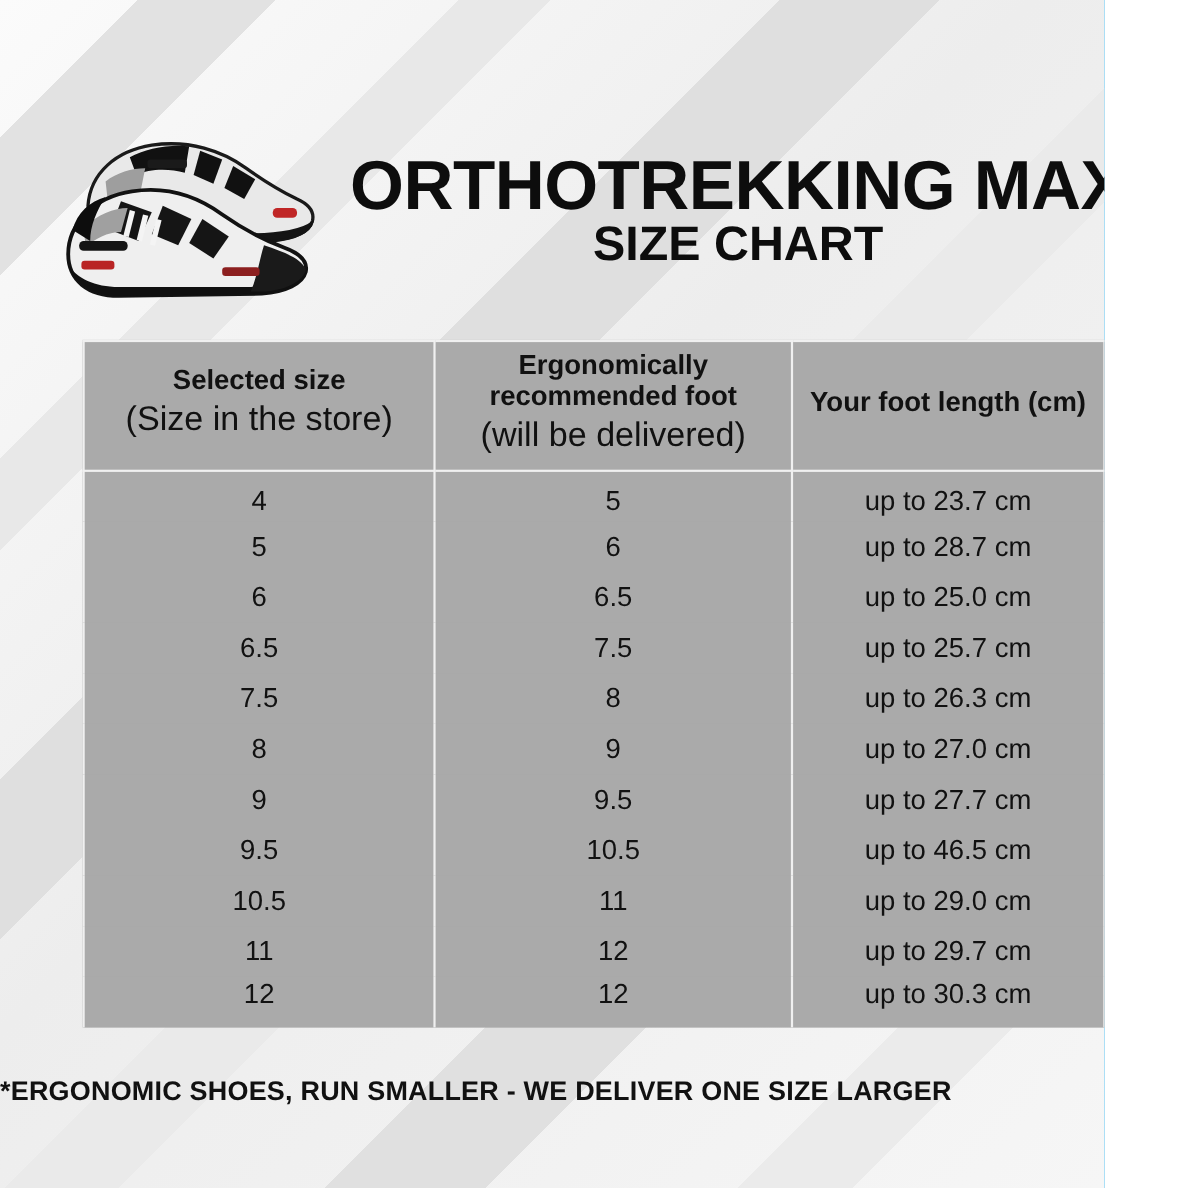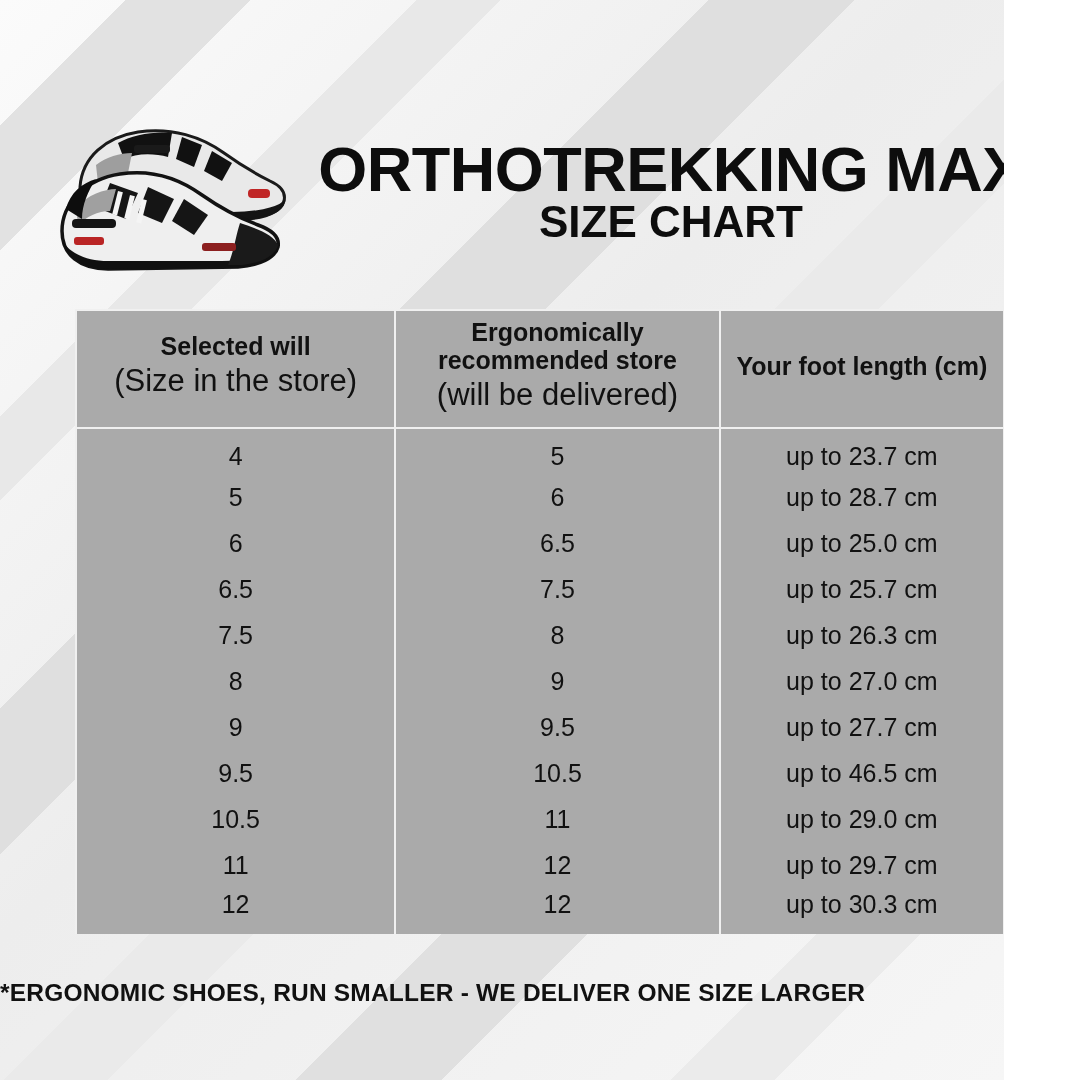--- a/index.html
+++ b/index.html
@@ -200,25 +200,25 @@
       <div class="title-line">ORTHOTREKKING MAX</div>
       <div class="title-line second">SIZE CHART</div>
     </div>
 
   </div>
 
   <table id="table">
     <thead>
       <tr>
         <th class="col-a">
-          <span>Selected will</span>
+          <span>Selected size</span>
           <span class="hdr-sub">(Size in the store)</span>
         </th>
         <th class="col-b">
-          <span>Ergonomically recommended store</span>
+          <span>Ergonomically recommended foot</span>
           <span class="hdr-sub">(will be delivered)</span>
         </th>
         <th class="col-c">
           <span>Your foot length (cm)</span>
         </th>
       </tr>
     </thead>
     <tbody>
       <tr>
         <td>4</td>

